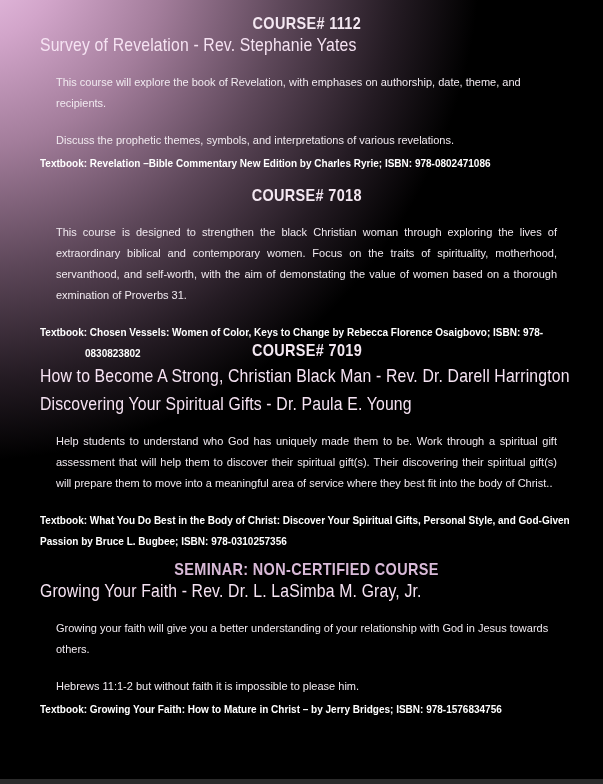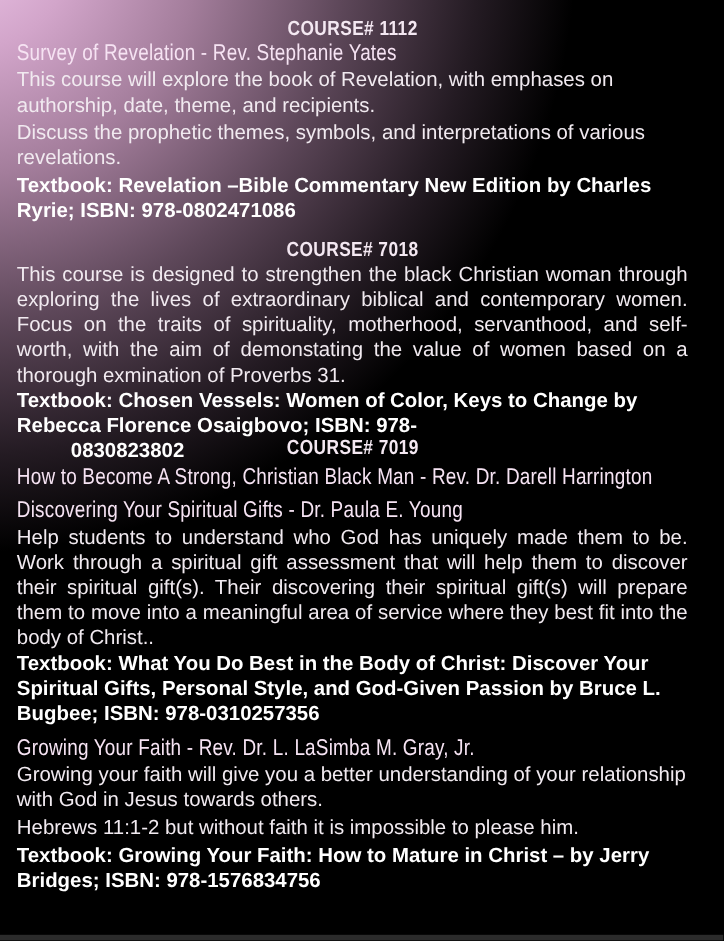--- a/index.html
+++ b/index.html
@@ -9,40 +9,40 @@
     overflow:hidden;
     font-family:"Liberation Sans",sans-serif;
     background:radial-gradient(circle 580px at -30px -50px,
       var(--glow_pink,#efc7ea) 0%,
       #d2a5ca 16%,
       #a37d9b 34%,
       #5d4759 55%,
       #241b23 74%,
       #000 88%) #000;
   }
-  .content{padding:14px 30px 0 14px;}
+  .content{padding:14px 30px 0 40px;}
   .center-row{text-align:center;}
   .cond{display:inline-block;transform:scaleX(0.85);white-space:nowrap;}
   .cond-left{display:inline-block;transform:scaleX(0.83);transform-origin:left center;white-space:nowrap;}
   .hdr{
     font-size:17px;font-weight:bold;letter-spacing:.4px;
     color:var(--header_white,#f4e8f2);
   }
   .hdr-pink{color:var(--header_pink,#d9bad8);}
   .title{
     font-size:19px;font-weight:400;letter-spacing:.2px;
     color:var(--title_pink,#f6e3f3);
   }
   .body-line,.body-par{
-    margin:0;font-size:17px;line-height:21px;
+    margin:16px;font-size:11px;line-height:21px;
     color:var(--body_text,#f1eaf0);
   }
   .body-par{text-align:justify;}
   .textbook{
-    margin:0;font-size:17px;font-weight:bold;line-height:21px;
+    margin:0;font-size:10px;font-weight:bold;line-height:21px;
     color:var(--white,#ffffff);
   }
   .mb2{margin-bottom:2px;}
   .mt12{margin-top:12px;}
   .mt8{margin-top:8px;}
   .mt6{margin-top:6px;}
   .overlap-row{position:relative;height:22px;}
   .overlap-row .tail{position:absolute;left:0;top:0;margin-left:45px;}
   .overlap-row .mid{position:absolute;left:50%;top:-2px;transform:translateX(-50%) scaleX(0.85);white-space:nowrap;}
   .bottom-strip{
@@ -88,20 +88,23 @@
 
     <section class="mt6">
       <div>
         <span class="title cond-left">Discovering Your Spiritual Gifts -  Dr. Paula E. Young</span>
       </div>
       <p class="body-par">Help students to understand who God has uniquely made them to be. Work through a spiritual gift assessment that will help them to discover their spiritual gift(s). Their discovering their spiritual gift(s) will prepare them to move into a meaningful area of service where they best fit into the body of Christ..</p>
       <p class="textbook">Textbook:  What You Do Best in the Body of Christ: Discover Your Spiritual Gifts, Personal Style, and God-Given Passion by Bruce L. Bugbee; ISBN: 978-0310257356</p>
     </section>
 
     <section class="mt8">
+      <div class="center-row">
+        <span class="hdr hdr-pink cond">SEMINAR: NON-CERTIFIED COURSE</span>
+      </div>
       <div>
         <span class="title cond-left">Growing Your Faith - Rev. Dr. L. LaSimba M. Gray, Jr.</span>
       </div>
       <p class="body-line mb2">Growing your faith will give you a better understanding of your relationship with God in Jesus towards others.</p>
       <p class="body-line mb2">Hebrews 11:1-2 but without faith it is impossible to please him.</p>
       <p class="textbook">Textbook: Growing Your Faith: How to Mature in Christ – by Jerry Bridges;  ISBN: 978-1576834756</p>
     </section>
 
   </div>
   <div class="bottom-strip"></div>

